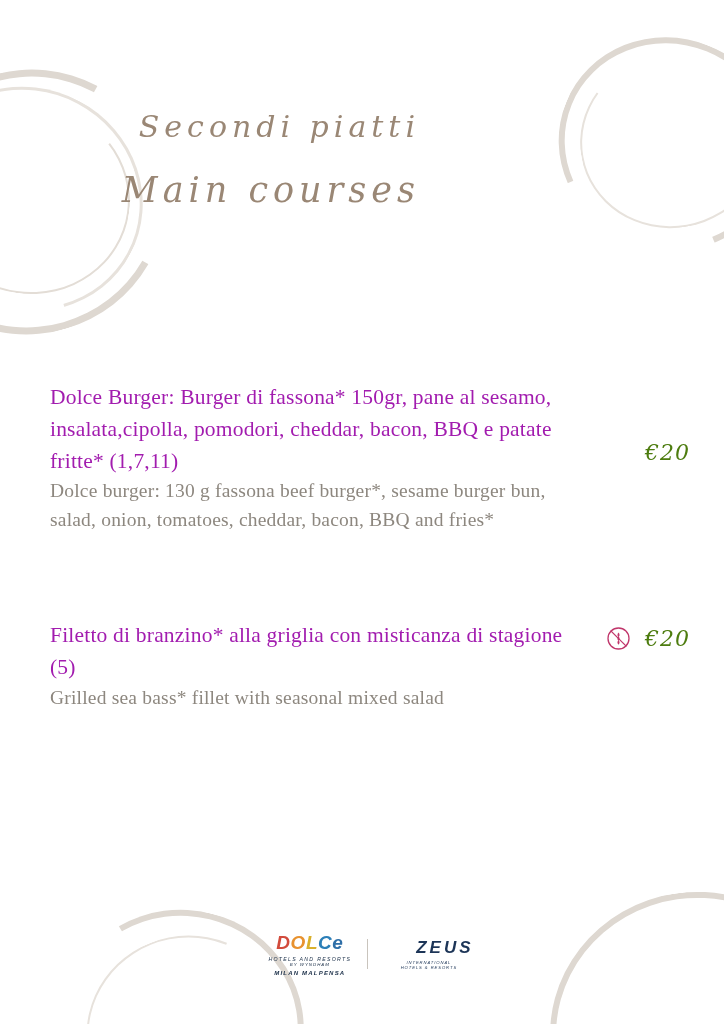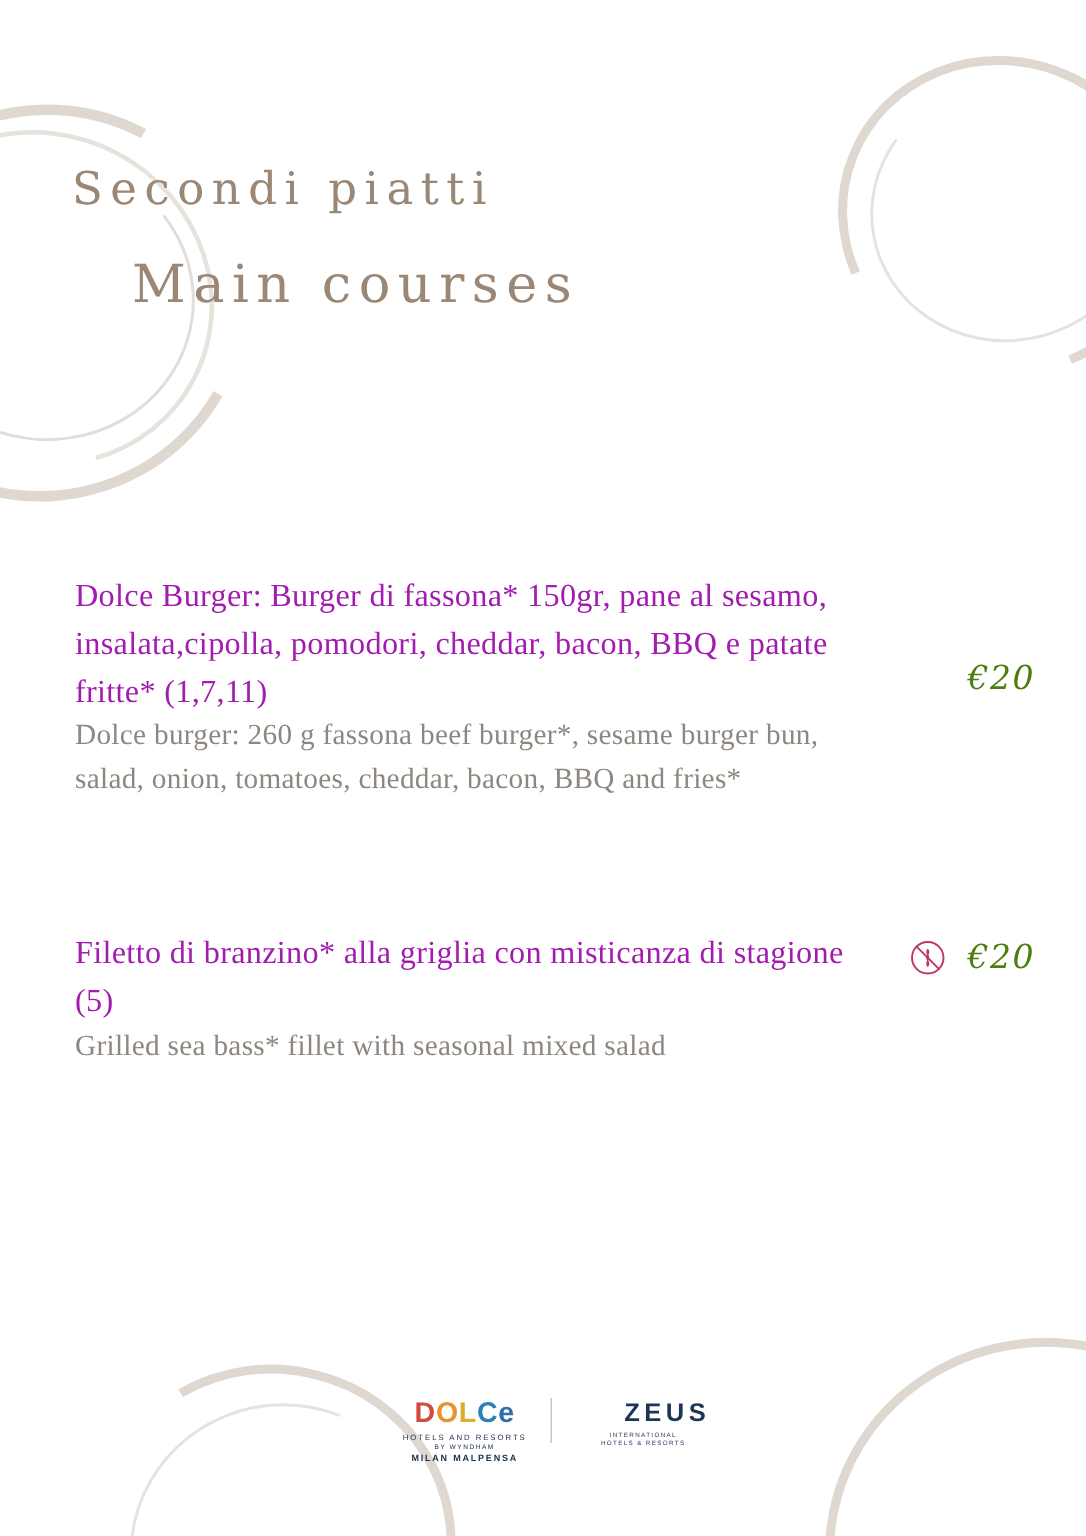--- a/index.html
+++ b/index.html
@@ -82,22 +82,24 @@
 
   
   .heading {
     position: absolute;
     left: 0; top: 110px;
     width: 420px;
   }
   .heading-line {
     color: #9a8775;
     font-family: "DejaVu Serif", serif;
+    font-style: italic;
     letter-spacing: 5px;
     white-space: nowrap;
+    text-align: right;
   }
   .heading-it {
     margin-left: 48px;
     font-size: 30px;
     line-height: 1.1;
   }
   .heading-en {
     margin-left: 88px;
     margin-top: 28px;
     font-size: 35px;
@@ -156,23 +158,24 @@
   }
   .item-burger .item-right { align-items: center; padding-top: 58px; }
   .item-branzino .item-right { padding-top: 6px; }
 
   
   .footer {
     position: absolute;
     left: 18px; right: 0;
     bottom: 48px;
     display: flex;
-    align-items: flex-start;
+    align-items: center;
     justify-content: center;
     gap: 16px;
+    font-style: italic;
   }
   .logo-dolce { text-align: center; }
   .logo-dolce .word {
     font-family: "Liberation Sans", sans-serif;
     font-weight: bold;
     font-size: 19px;
     letter-spacing: 0.5px;
     color: #c0392b;
   }
   .logo-dolce .word .d1 { color: #d24b3c; }
@@ -244,21 +247,21 @@
 <div class="heading">
   <div class="heading-line heading-it">Secondi piatti</div>
   <div class="heading-line heading-en">Main courses</div>
 </div>
 
 <div class="menu">
 
   <div class="item item-burger">
     <div class="item-text">
       <div class="name-it">Dolce Burger: Burger di fassona* 150gr, pane al sesamo, insalata,cipolla, pomodori, cheddar, bacon, BBQ e patate fritte* (1,7,11)</div>
-      <div class="name-en">Dolce burger: 260 g fassona beef burger*, sesame burger bun, salad, onion, tomatoes, cheddar, bacon, BBQ and fries*</div>
+      <div class="name-en">Dolce burger: 130 g fassona beef burger*, sesame burger bun, salad, onion, tomatoes, cheddar, bacon, BBQ and fries*</div>
     </div>
     <div class="item-right">
       <div class="price">€20</div>
     </div>
   </div>
 
   <div class="item item-branzino">
     <div class="item-text">
       <div class="name-it">Filetto di branzino* alla griglia con misticanza di stagione (5)</div>
       <div class="name-en">Grilled sea bass* fillet with seasonal mixed salad</div>

